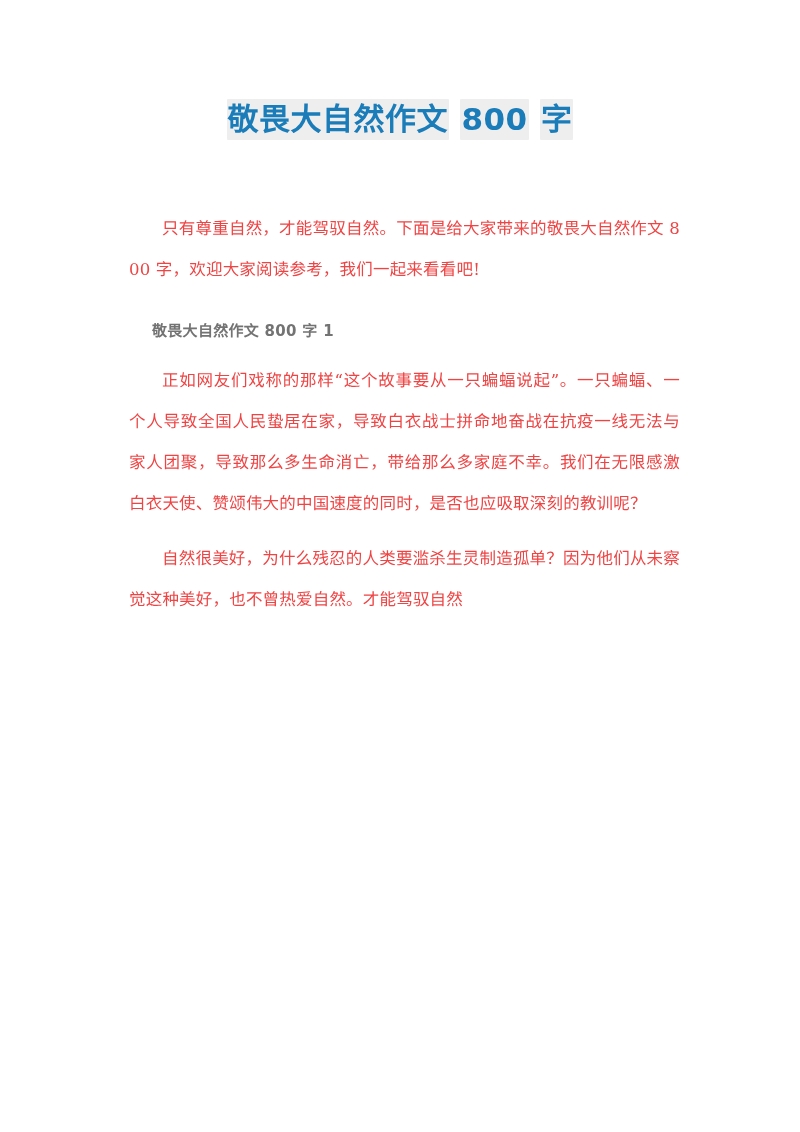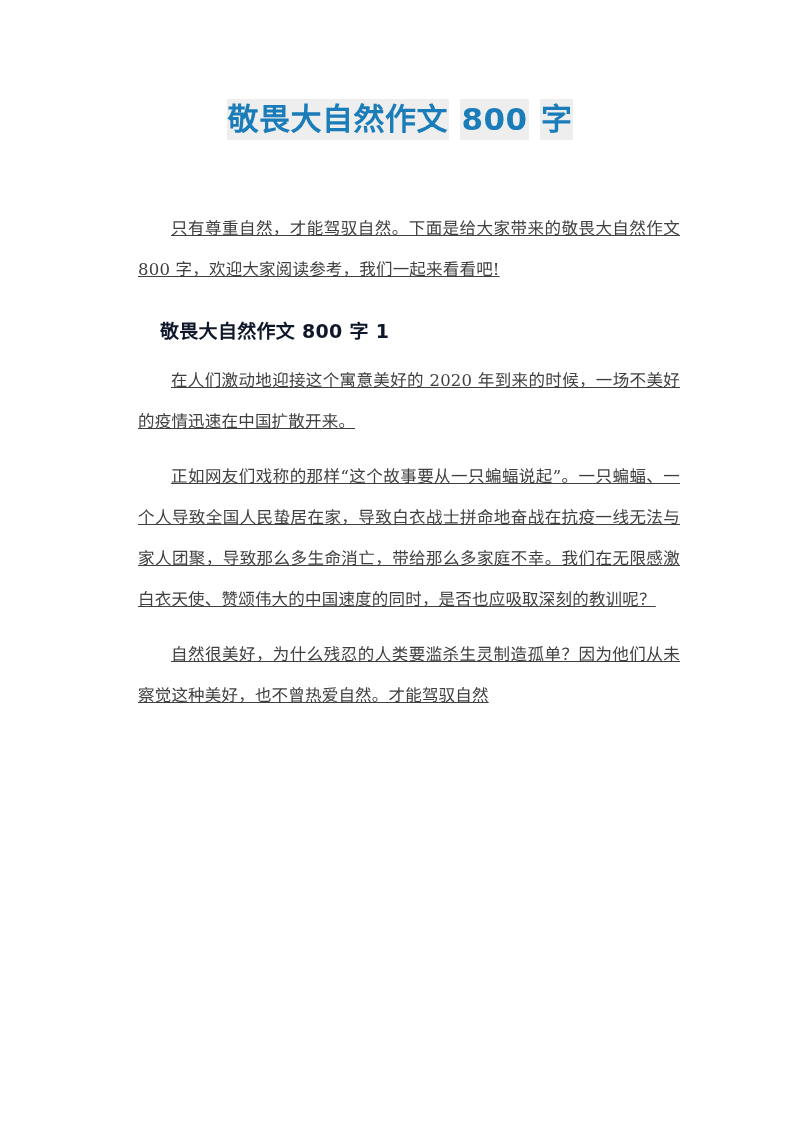--- a/index.html
+++ b/index.html
@@ -50,61 +50,59 @@
 
   
   .content {
     position: absolute;
     left: 122px;
     top: 208px;
     width: 558px;
   }
 
   p.para {
-    margin: 0 0 0 16px;
+    margin: 0 0 0 7px;
     padding: 0;
     font-size: 16.5px;
     line-height: 41px;
     text-align: justify;
     text-justify: inter-ideograph;
     text-indent: 2em;
-    color: #404040;
+    color: #ef4444;
     letter-spacing: 0.2px;
     word-break: break-all;
-    text-decoration: underline;
   }
 
   p.para + p.para {
     margin-top: 14px;
   }
 
   
   h2.sub-heading {
     margin: 24px 0 12px 0;
     padding: 0;
     font-family: "DejaVu Sans", "Liberation Sans", sans-serif;
-    font-size: 19px;
+    font-size: 15px;
     line-height: 34px;
     font-weight: 700;
-    color: #0f172a;
+    color: #737373;
     text-indent: 2em;
     letter-spacing: 0.3px;
   }
 
   
   h2.sub-heading + p.para { margin-top: 8px; }
 </style>
 </head>
 <body>
 
 <div class="page">
 
   <h1 class="doc-title"><span class="hl">敬畏大自然作文</span><span> </span><span class="hl">800</span><span> </span><span class="hl">字</span></h1>
 
   <div class="content">
       <p class="para">只有尊重自然，才能驾驭自然。下面是给大家带来的敬畏大自然作文 800 字，欢迎大家阅读参考，我们一起来看看吧!</p>
       <h2 class="sub-heading">敬畏大自然作文 800 字 1</h2>
-      <p class="para">在人们激动地迎接这个寓意美好的 2020 年到来的时候，一场不美好的疫情迅速在中国扩散开来。</p>
       <p class="para">正如网友们戏称的那样“这个故事要从一只蝙蝠说起”。一只蝙蝠、一个人导致全国人民蛰居在家，导致白衣战士拼命地奋战在抗疫一线无法与家人团聚，导致那么多生命消亡，带给那么多家庭不幸。我们在无限感激白衣天使、赞颂伟大的中国速度的同时，是否也应吸取深刻的教训呢？</p>
       <p class="para">自然很美好，为什么残忍的人类要滥杀生灵制造孤单？因为他们从未察觉这种美好，也不曾热爱自然。才能驾驭自然</p>
     </div>
 
 </div>
 
 </body></html>

